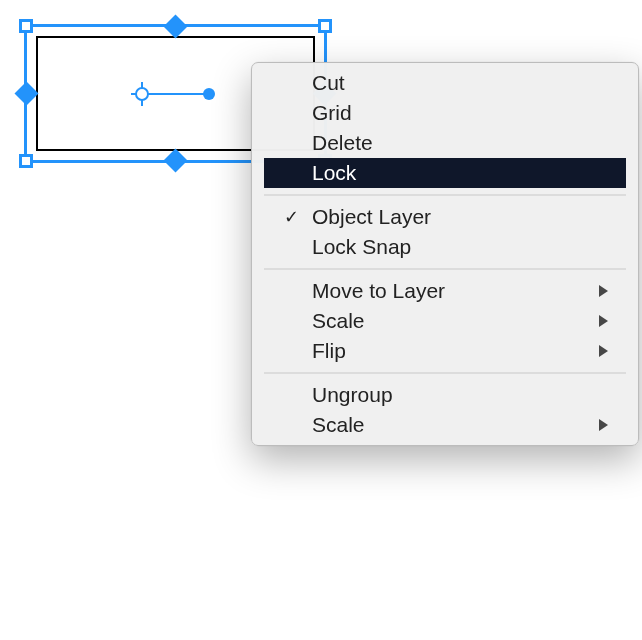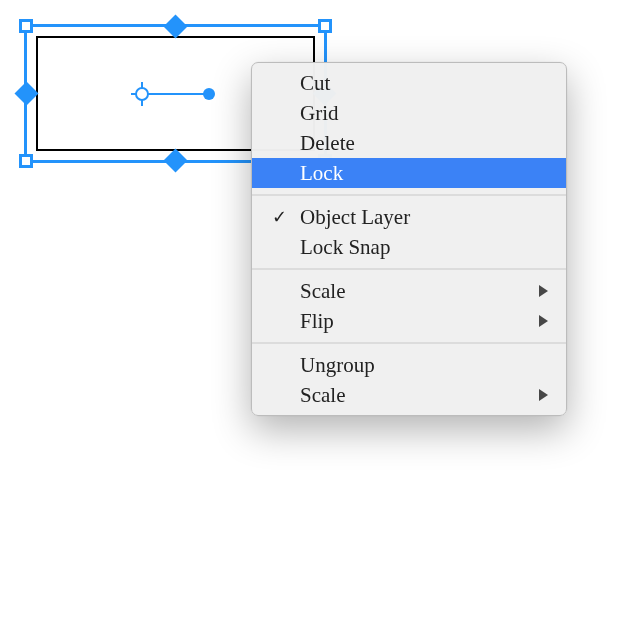--- a/index.html
+++ b/index.html
@@ -102,38 +102,37 @@
     height: 14px;
     border: 3px solid #2393fb;
     background: #fff;
   }
 
   
   .menu {
     position: absolute;
     left: 251px;
     top: 62px;
-    width: 316px;
+    width: 388px;
     background: rgba(240,240,240,0.98);
     border: 1px solid #bcbcbc;
     border-radius: 7px;
     box-shadow: 0 14px 38px rgba(0,0,0,0.30), 0 0 0 0.5px rgba(0,0,0,0.04);
-    padding: 5px 0;
-    font-family: Liberation Serif, serif;
+    padding: 5px 12px;
   }
   .menu-item {
     height: 30px;
     line-height: 30px;
     padding: 0 22px 0 48px;
     color: #222;
     position: relative;
     white-space: nowrap;
   }
   .menu-item.hl {
-    background: #3b82f6;
+    background: #0f172a;
     color: #fff;
   }
   .menu-sep {
     height: 2px;
     background: #dcdcdc;
     margin: 6px 0;
   }
   .menu-check {
     position: absolute;
     left: 20px;
@@ -179,18 +178,19 @@
 
 <div class="menu" id="context-menu">
     <div class="menu-item"><span>Cut</span></div>
     <div class="menu-item"><span>Grid</span></div>
     <div class="menu-item"><span>Delete</span></div>
     <div class="menu-item hl"><span>Lock</span></div>
     <div class="menu-sep"></div>
     <div class="menu-item"><span>Object Layer</span><span class="menu-check">✓</span></div>
     <div class="menu-item"><span>Lock Snap</span></div>
     <div class="menu-sep"></div>
+    <div class="menu-item"><span>Move to Layer</span><span class="submenu-arrow"></span></div>
     <div class="menu-item"><span>Scale</span><span class="submenu-arrow"></span></div>
     <div class="menu-item"><span>Flip</span><span class="submenu-arrow"></span></div>
     <div class="menu-sep"></div>
     <div class="menu-item"><span>Ungroup</span></div>
     <div class="menu-item"><span>Scale</span><span class="submenu-arrow"></span></div>
   </div>
 
 </body></html>

